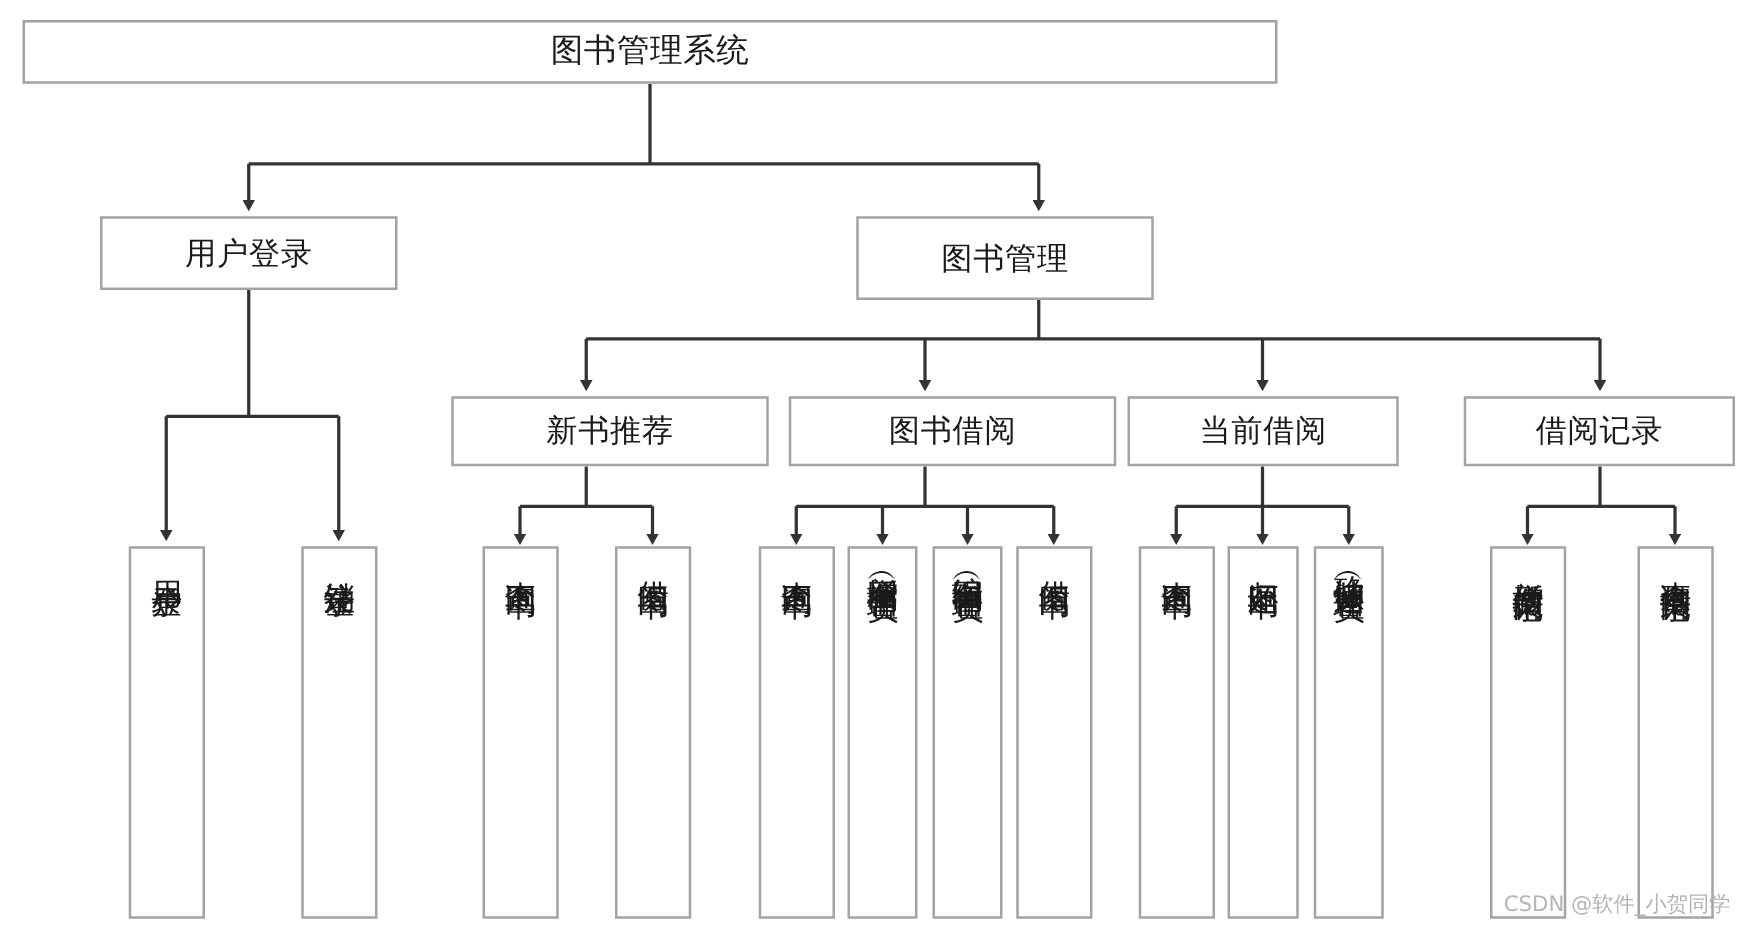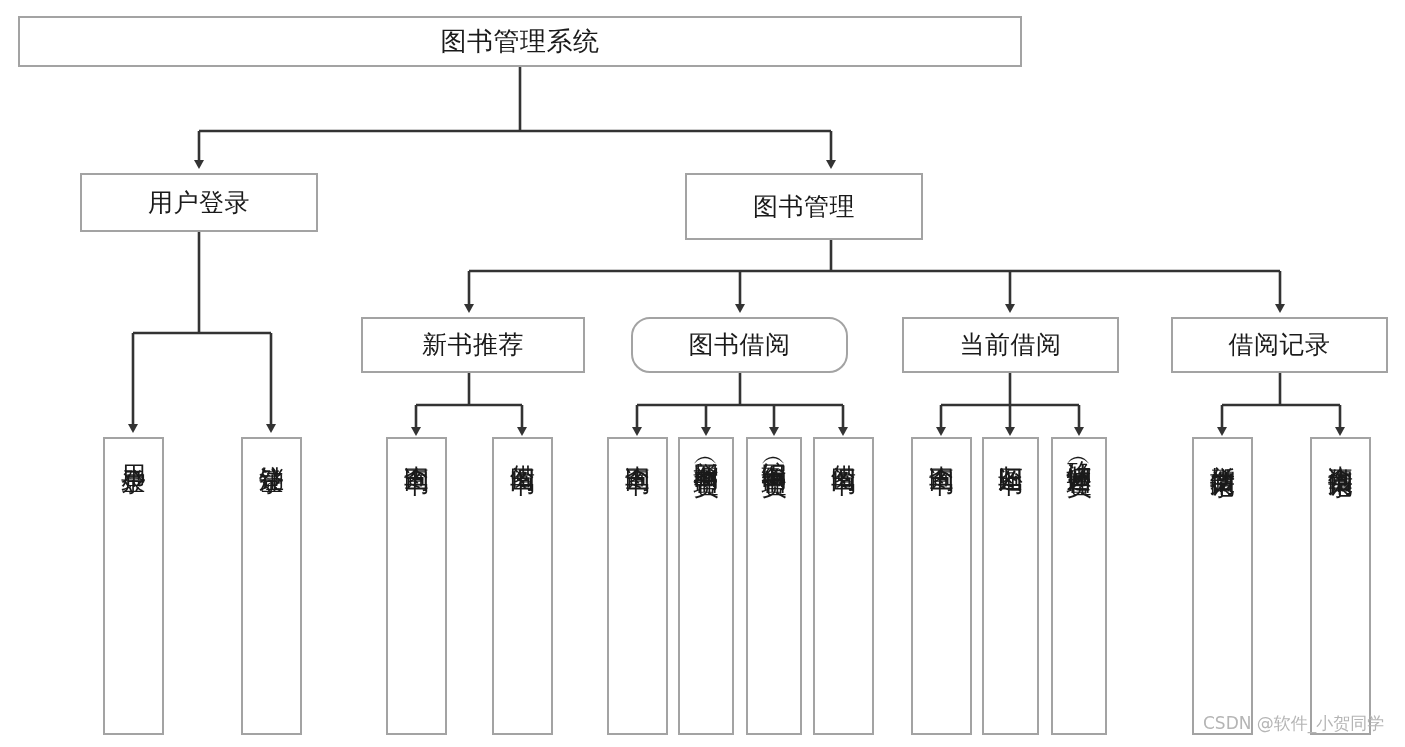--- a/index.html
+++ b/index.html
@@ -130,24 +130,24 @@
     <span class="label">图书管理系统</span>
   </div>
 
   <div class="node horizontal" style="left:80px; top:173px; width:238px; height:59px;">
     <span class="label">用户登录</span>
   </div>
   <div class="node horizontal" style="left:685px; top:173px; width:238px; height:67px;">
     <span class="label">图书管理</span>
   </div>
 
-  <div class="node horizontal" style="left:361px; top:317px; width:224px; height:56px;">
+  <div class="node horizontal" style="left:361px; top:317px; width:254px; height:56px;">
     <span class="label">新书推荐</span>
   </div>
-  <div class="node horizontal" style="left:631px; top:317px; width:217px; height:56px;border-radius:19px;">
+  <div class="node horizontal" style="left:631px; top:317px; width:262px; height:56px;">
     <span class="label">图书借阅</span>
   </div>
   <div class="node horizontal" style="left:902px; top:317px; width:217px; height:56px;">
     <span class="label">当前借阅</span>
   </div>
   <div class="node horizontal" style="left:1171px; top:317px; width:217px; height:56px;">
     <span class="label">借阅记录</span>
   </div>
 
   <div class="node vertical" style="left:103px; top:437px; width:61px; height:298px;">

